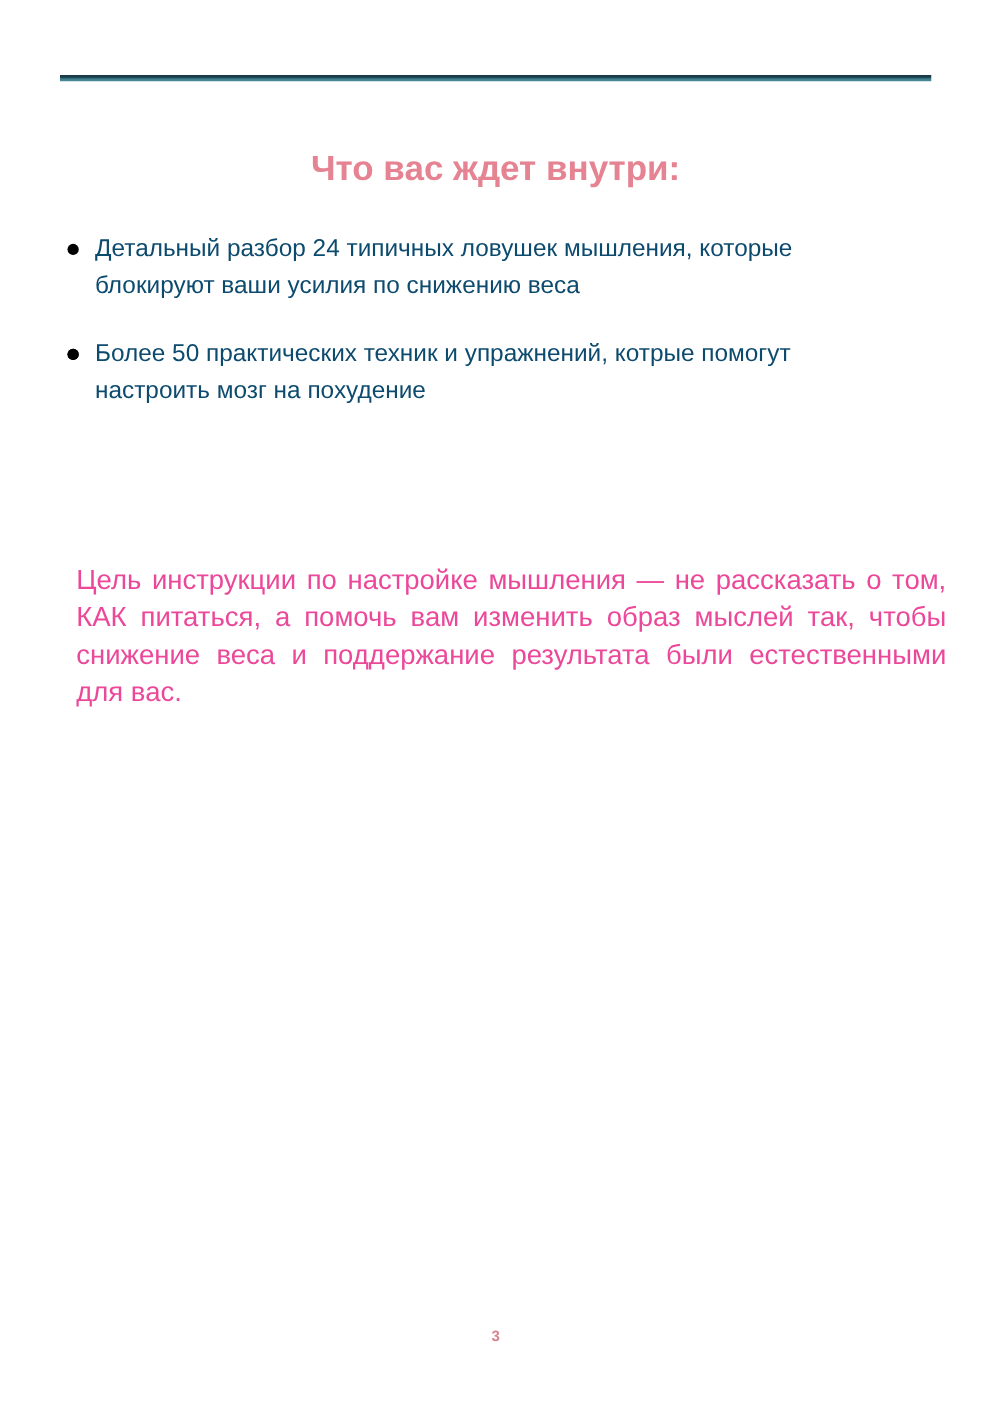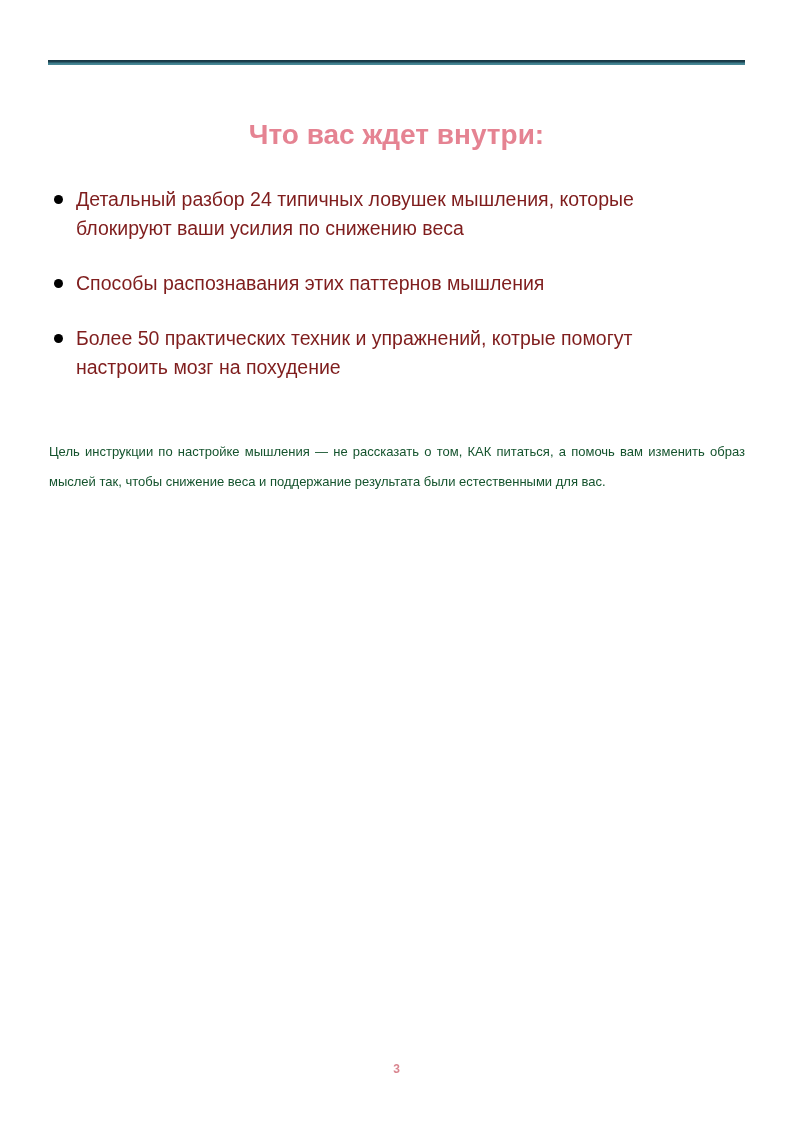--- a/index.html
+++ b/index.html
@@ -64,21 +64,21 @@
     margin: 0;
     padding: 0;
     list-style: none;
   }
   .bullet-item {
     position: relative;
     padding-left: 28px;
     margin-bottom: 26px;
     font-size: 19.5px;
     line-height: 29px;
-    color: #7f1d1d;
+    color: #0c4a6e;
   }
   .bullet-item:last-child { margin-bottom: 0; }
   .bullet-item .bullet-dot {
     position: absolute;
     left: 6px;
     top: 10px;
     width: 9px;
     height: 9px;
     border-radius: 50%;
     background: #000000;
@@ -90,24 +90,24 @@
   
   .bullet-item.wrap-1 .bullet-text { max-width: 606px; }
   .bullet-item.wrap-3 .bullet-text { max-width: 616px; }
 
   
   .closing-paragraph {
     position: absolute;
     left: 49px;
     top: 437px;
     width: 696px;
-    margin: 0;
-    font-size: 13px;
+    margin: 12px;
+    font-size: 22px;
     line-height: 30px;
-    color: #14532d;
+    color: #ec4899;
     text-align: justify;
     text-justify: inter-word;
   }
 
   
   .page-number {
     position: absolute;
     left: 0;
     right: 0;
     top: 1062px;
@@ -128,21 +128,20 @@
 
   <ul class="bullet-list">
 
     <li class="bullet-item wrap-1">
       <span class="bullet-dot"></span>
       <span class="bullet-text">Детальный разбор 24 типичных ловушек мышления, которые блокируют ваши усилия по снижению веса</span>
     </li>
 
     <li class="bullet-item">
       <span class="bullet-dot"></span>
-      <span class="bullet-text">Способы распознавания этих паттернов мышления</span>
     </li>
 
     <li class="bullet-item wrap-3">
       <span class="bullet-dot"></span>
       <span class="bullet-text">Более 50 практических техник и упражнений, котрые помогут настроить мозг на похудение</span>
     </li>
 
   </ul>
 
   <p class="closing-paragraph">Цель инструкции по настройке мышления — не рассказать о том, КАК питаться, а помочь вам изменить образ мыслей так, чтобы снижение веса и поддержание результата были естественными для вас.</p>

